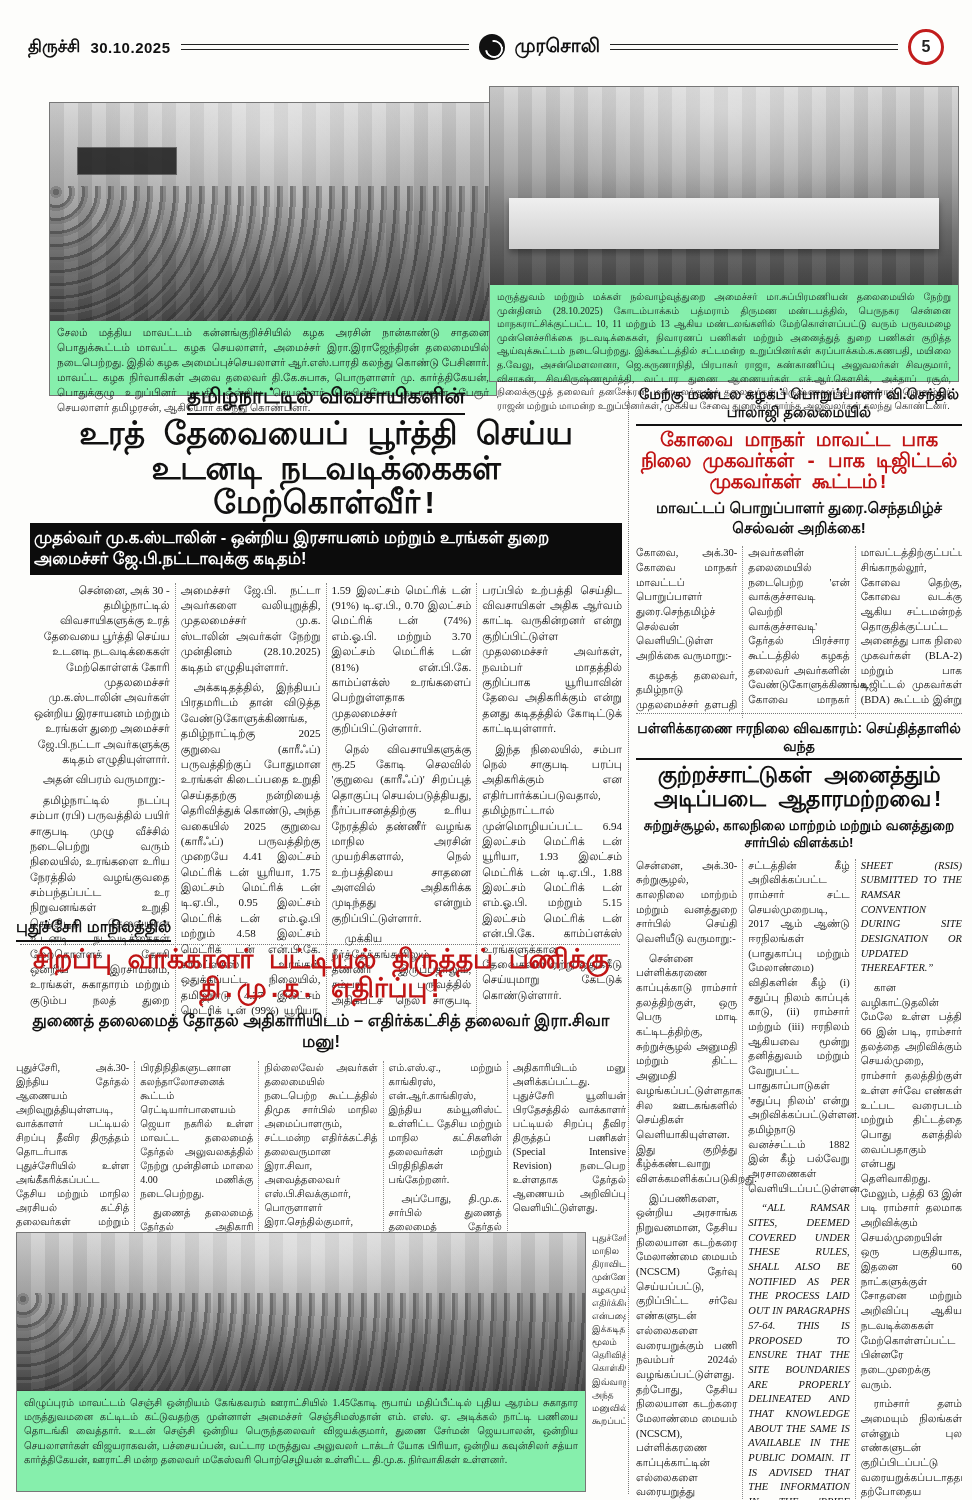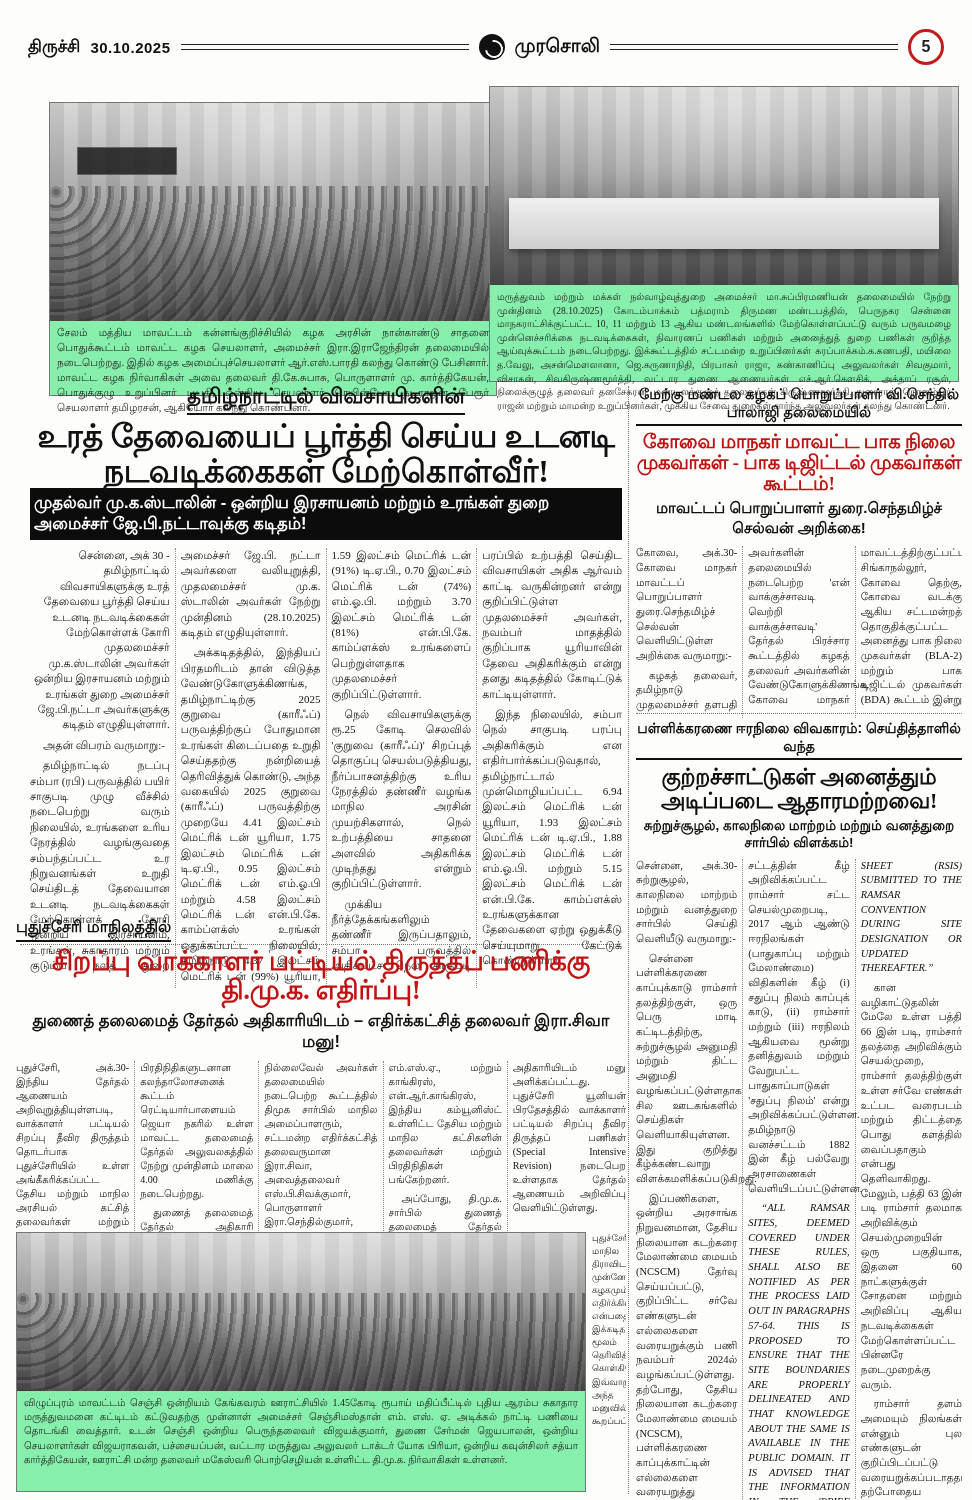--- a/index.html
+++ b/index.html
@@ -26,21 +26,21 @@
      background:repeating-radial-gradient(circle at 6px 6px,#2f2f2f 0 3px,#6a6a6a 3px 6px,transparent 6px 13px);}
   .photo.table::after{content:"";position:absolute;left:4%;right:4%;bottom:18%;height:26%;background:
      linear-gradient(180deg,#efefef,#cfcfcf);box-shadow:0 4px 6px rgba(0,0,0,.35);}
   .photo .banner{position:absolute;left:6%;top:20%;width:22%;height:12%;background:#1c1c1c;
      border:1px solid #555;opacity:.85;}
   .cap{font-size:10.5px;line-height:1.42;text-align:justify;padding:5px 7px 6px;color:#1d1d1d;}
   
   .art{position:absolute;box-sizing:border-box;}
   .kicker{font-family:"Liberation Sans",sans-serif;font-weight:bold;text-align:center;text-decoration:underline;}
   .kicker > span{display:inline-block;border-bottom:2px solid #111;padding-bottom:2px;}
-  .hl{font-family:Liberation Serif, serif;font-weight:bold;text-align:center;line-height:1.08;
+  .hl{font-family:Liberation Mono, monospace;font-weight:bold;text-align:center;line-height:1.08;
       letter-spacing:-.3px;}
   .hl.red{color:#c01414;}
   .strip{background:#0c0c0c;color:#fff;font-family:"Liberation Sans",sans-serif;font-weight:bold;
          text-align:left;font-size:16.5px;padding:5px 4px;}
   .sub{font-family:"Liberation Sans",sans-serif;font-weight:bold;text-align:center;}
   .body{font-size:11px;line-height:1.4;text-align:justify;overflow:hidden;column-gap:11px;
         column-rule:1px dotted #8a8a8a;}
   .body p{margin:0 0 5px;text-indent:13px;}
   .body p.lead{text-indent:0;}
   .eng{font-family:"Liberation Serif",serif;font-style:italic;font-variant:small-caps;font-size:10.5px;}

